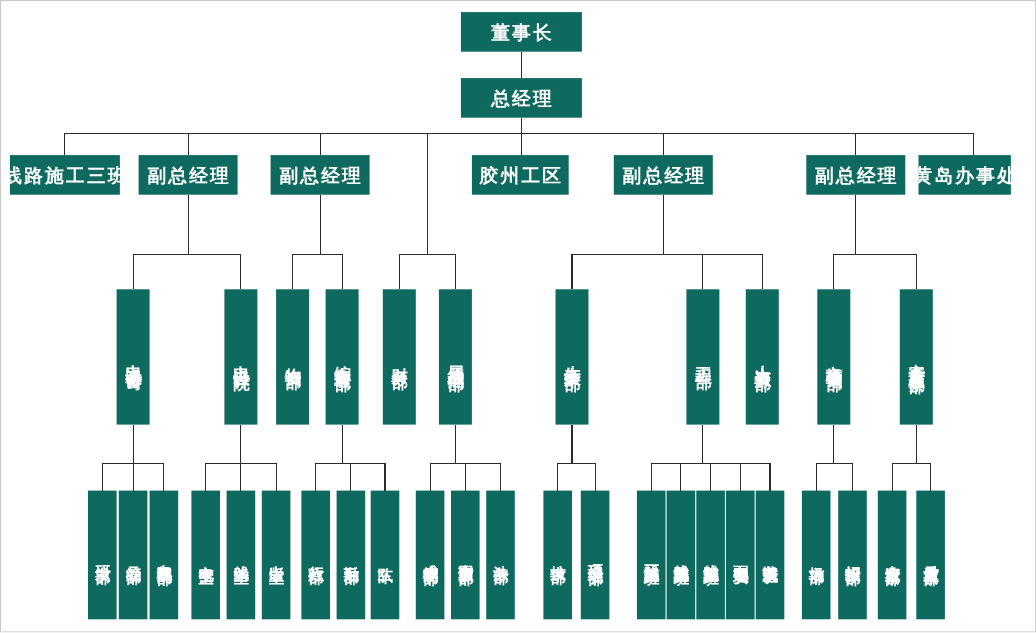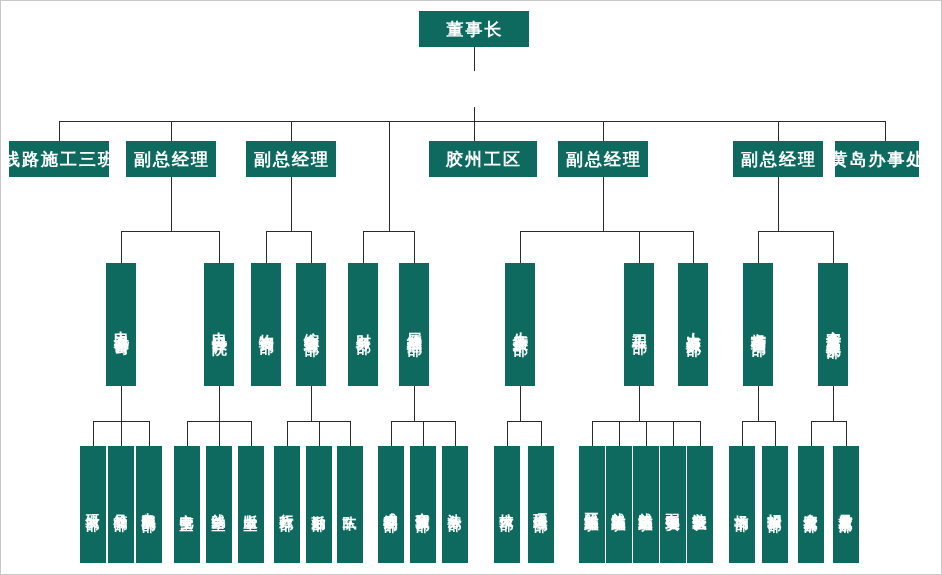--- a/index.html
+++ b/index.html
@@ -121,24 +121,25 @@
       <line x1="741" y1="420" x2="774" y2="420" stroke="#2b2b2b" stroke-width="1"></line>
       <line x1="741" y1="420" x2="741" y2="445" stroke="#2b2b2b" stroke-width="1"></line>
       <line x1="774" y1="420" x2="774" y2="445" stroke="#2b2b2b" stroke-width="1"></line>
       <line x1="832" y1="385" x2="832" y2="420" stroke="#2b2b2b" stroke-width="1"></line>
       <line x1="810" y1="420" x2="845" y2="420" stroke="#2b2b2b" stroke-width="1"></line>
       <line x1="810" y1="420" x2="810" y2="445" stroke="#2b2b2b" stroke-width="1"></line>
       <line x1="845" y1="420" x2="845" y2="445" stroke="#2b2b2b" stroke-width="1"></line>
     </svg>
 
 <div class="node horiz lv1" style="left: 418px; top: 10px; width: 110px; height: 36px;">董事长</div>
+    <div class="node horiz lv2" style="left: 418px; top: 70px; width: 110px; height: 36px;">总经理</div>
     <div class="node horiz lv3" style="left: 8px; top: 140px; width: 100px; height: 36px;">线路施工三班</div>
     <div class="node horiz lv3" style="left: 125px; top: 140px; width: 90px; height: 36px;">副总经理</div>
     <div class="node horiz lv3" style="left: 245px; top: 140px; width: 90px; height: 36px;">副总经理</div>
-    <div class="node horiz lv3" style="left: 428px; top: 140px; width: 108px; height: 36px;">胶州工区</div>
+    <div class="node horiz lv3" style="left: 428px; top: 140px; width: 88px; height: 36px;">胶州工区</div>
     <div class="node horiz lv3" style="left: 557px; top: 140px; width: 90px; height: 36px;">副总经理</div>
     <div class="node horiz lv3" style="left: 732px; top: 140px; width: 90px; height: 36px;">副总经理</div>
     <div class="node horiz lv3" style="left: 834px; top: 140px; width: 84px; height: 36px;">黄岛办事处</div>
     <div class="node vert lv4" style="left: 105px; top: 262px; width: 30px; height: 123px;">电力设备公司</div>
     <div class="node vert lv4" style="left: 203px; top: 262px; width: 30px; height: 123px;">电力设计院</div>
     <div class="node vert lv4" style="left: 250px; top: 262px; width: 30px; height: 123px;">物资部</div>
     <div class="node vert lv4" style="left: 295px; top: 262px; width: 30px; height: 123px;">综合管理部</div>
     <div class="node vert lv4" style="left: 347px; top: 262px; width: 30px; height: 123px;">财务部</div>
     <div class="node vert lv4" style="left: 398px; top: 262px; width: 30px; height: 123px;">履约成控部</div>
     <div class="node vert lv4" style="left: 504px; top: 262px; width: 30px; height: 123px;">生产技术部</div>

